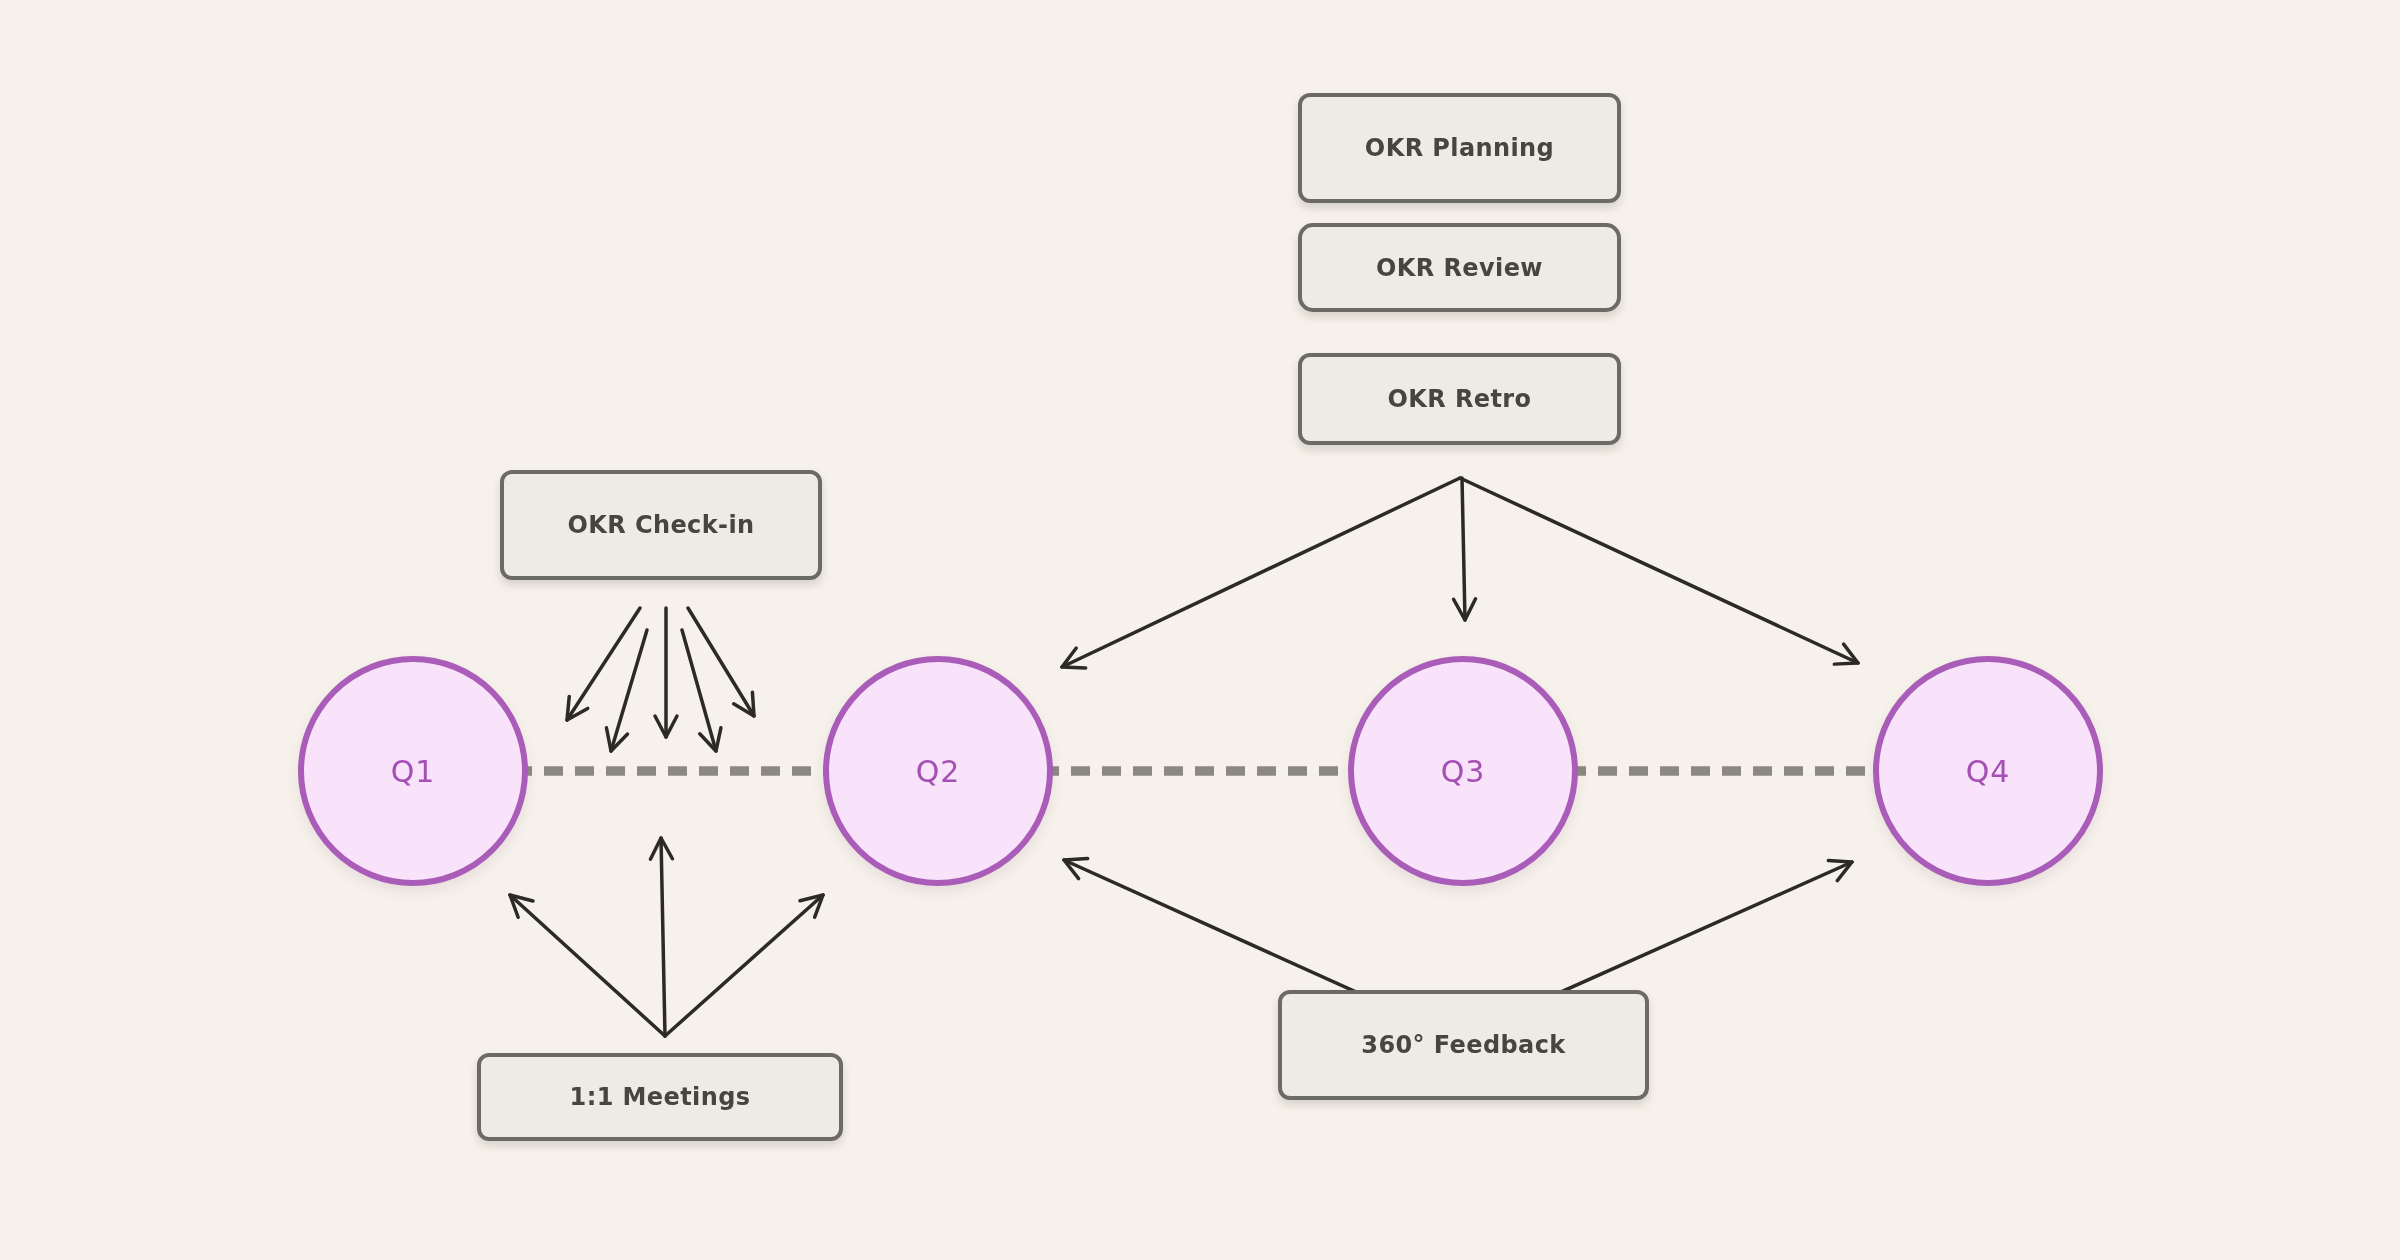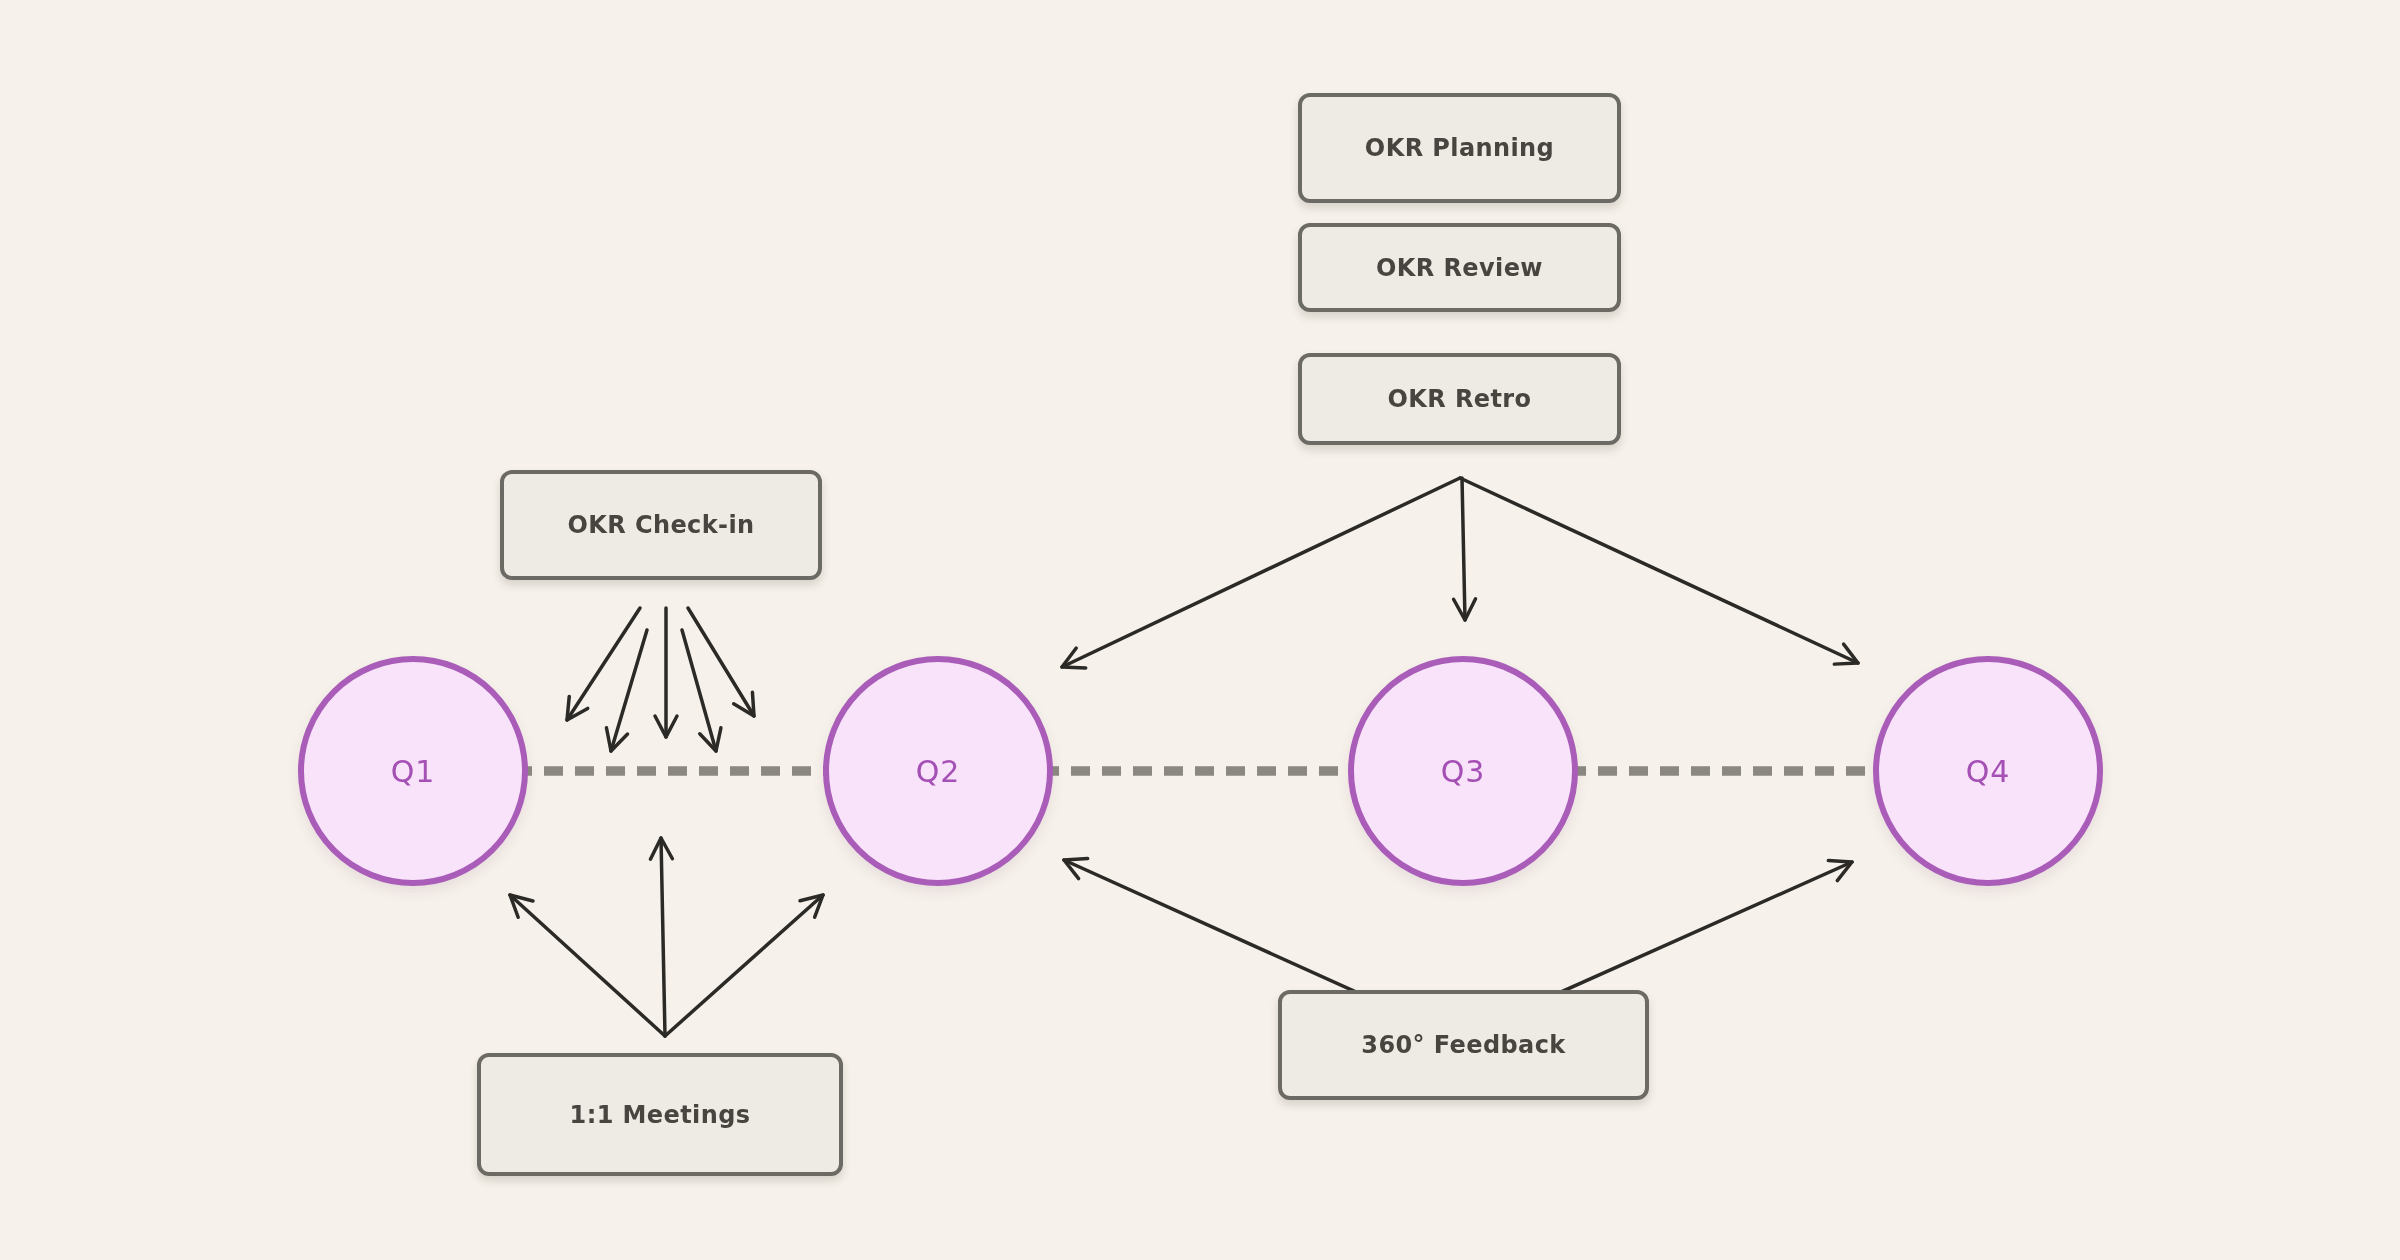--- a/index.html
+++ b/index.html
@@ -76,24 +76,24 @@
     font-weight: bold;
     letter-spacing: 0.4px;
     white-space: nowrap;
   }
   
   #q1 { left: 298px; top: 656px; }
   #q2 { left: 823px; top: 656px; }
   #q3 { left: 1348px; top: 656px; }
   #q4 { left: 1873px; top: 656px; }
   #box-okr-planning { left: 1298px; top: 93px;  width: 323px; height: 110px; }
-  #box-okr-review   { left: 1298px; top: 223px; width: 323px; height: 89px; }
+  #box-okr-review   { left: 1298px; top: 223px; width: 323px; height: 89px; border-radius: 15px; }
   #box-okr-retro    { left: 1298px; top: 353px; width: 323px; height: 92px; }
   #box-okr-checkin  { left: 500px;  top: 470px; width: 322px; height: 110px; }
-  #box-meetings     { left: 477px;  top: 1053px; width: 366px; height: 123px; }
+  #box-meetings     { left: 477px;  top: 1053px; width: 366px; height: 88px; }
   #box-feedback     { left: 1278px; top: 990px; width: 371px; height: 110px; }
 </style>
 </head>
 <body>
 
 <div class="canvas">
 
   <svg class="connectors" viewBox="0 0 2400 1260" xmlns="http://www.w3.org/2000/svg">
     <defs>
       <marker id="arrowhead" markerUnits="userSpaceOnUse" markerWidth="36" markerHeight="36" viewBox="0 0 36 36" refX="30" refY="18" orient="auto">

